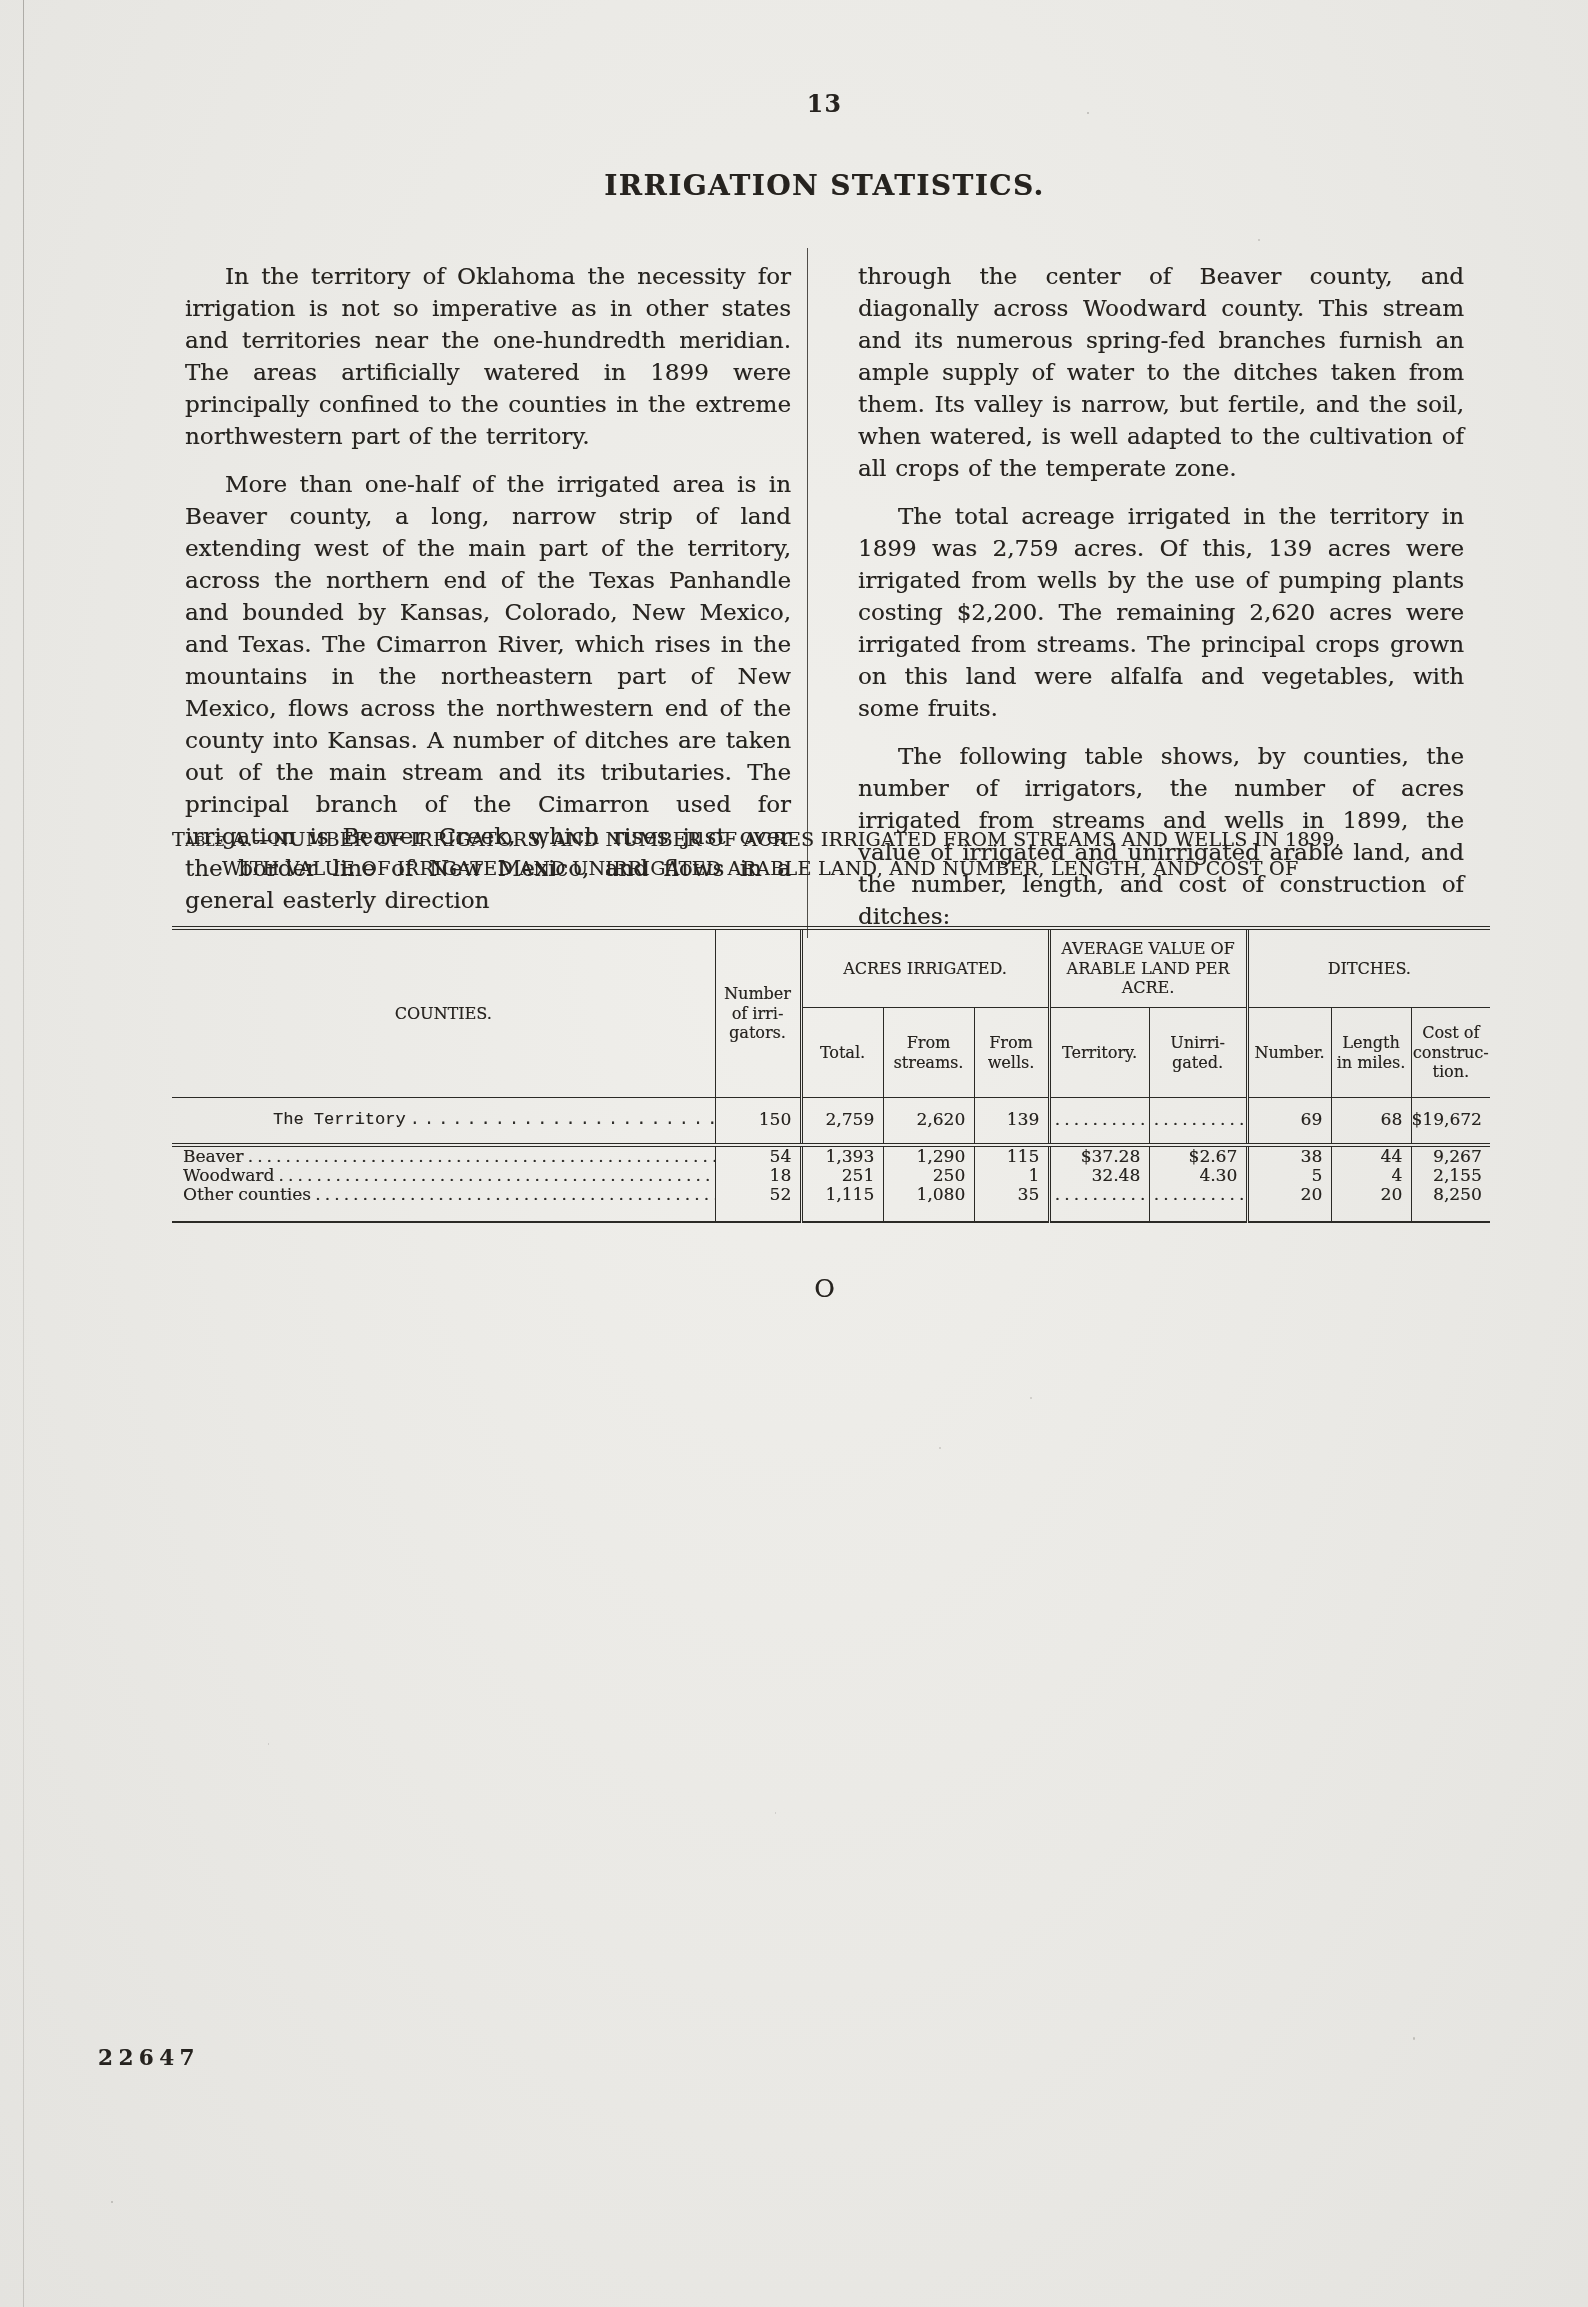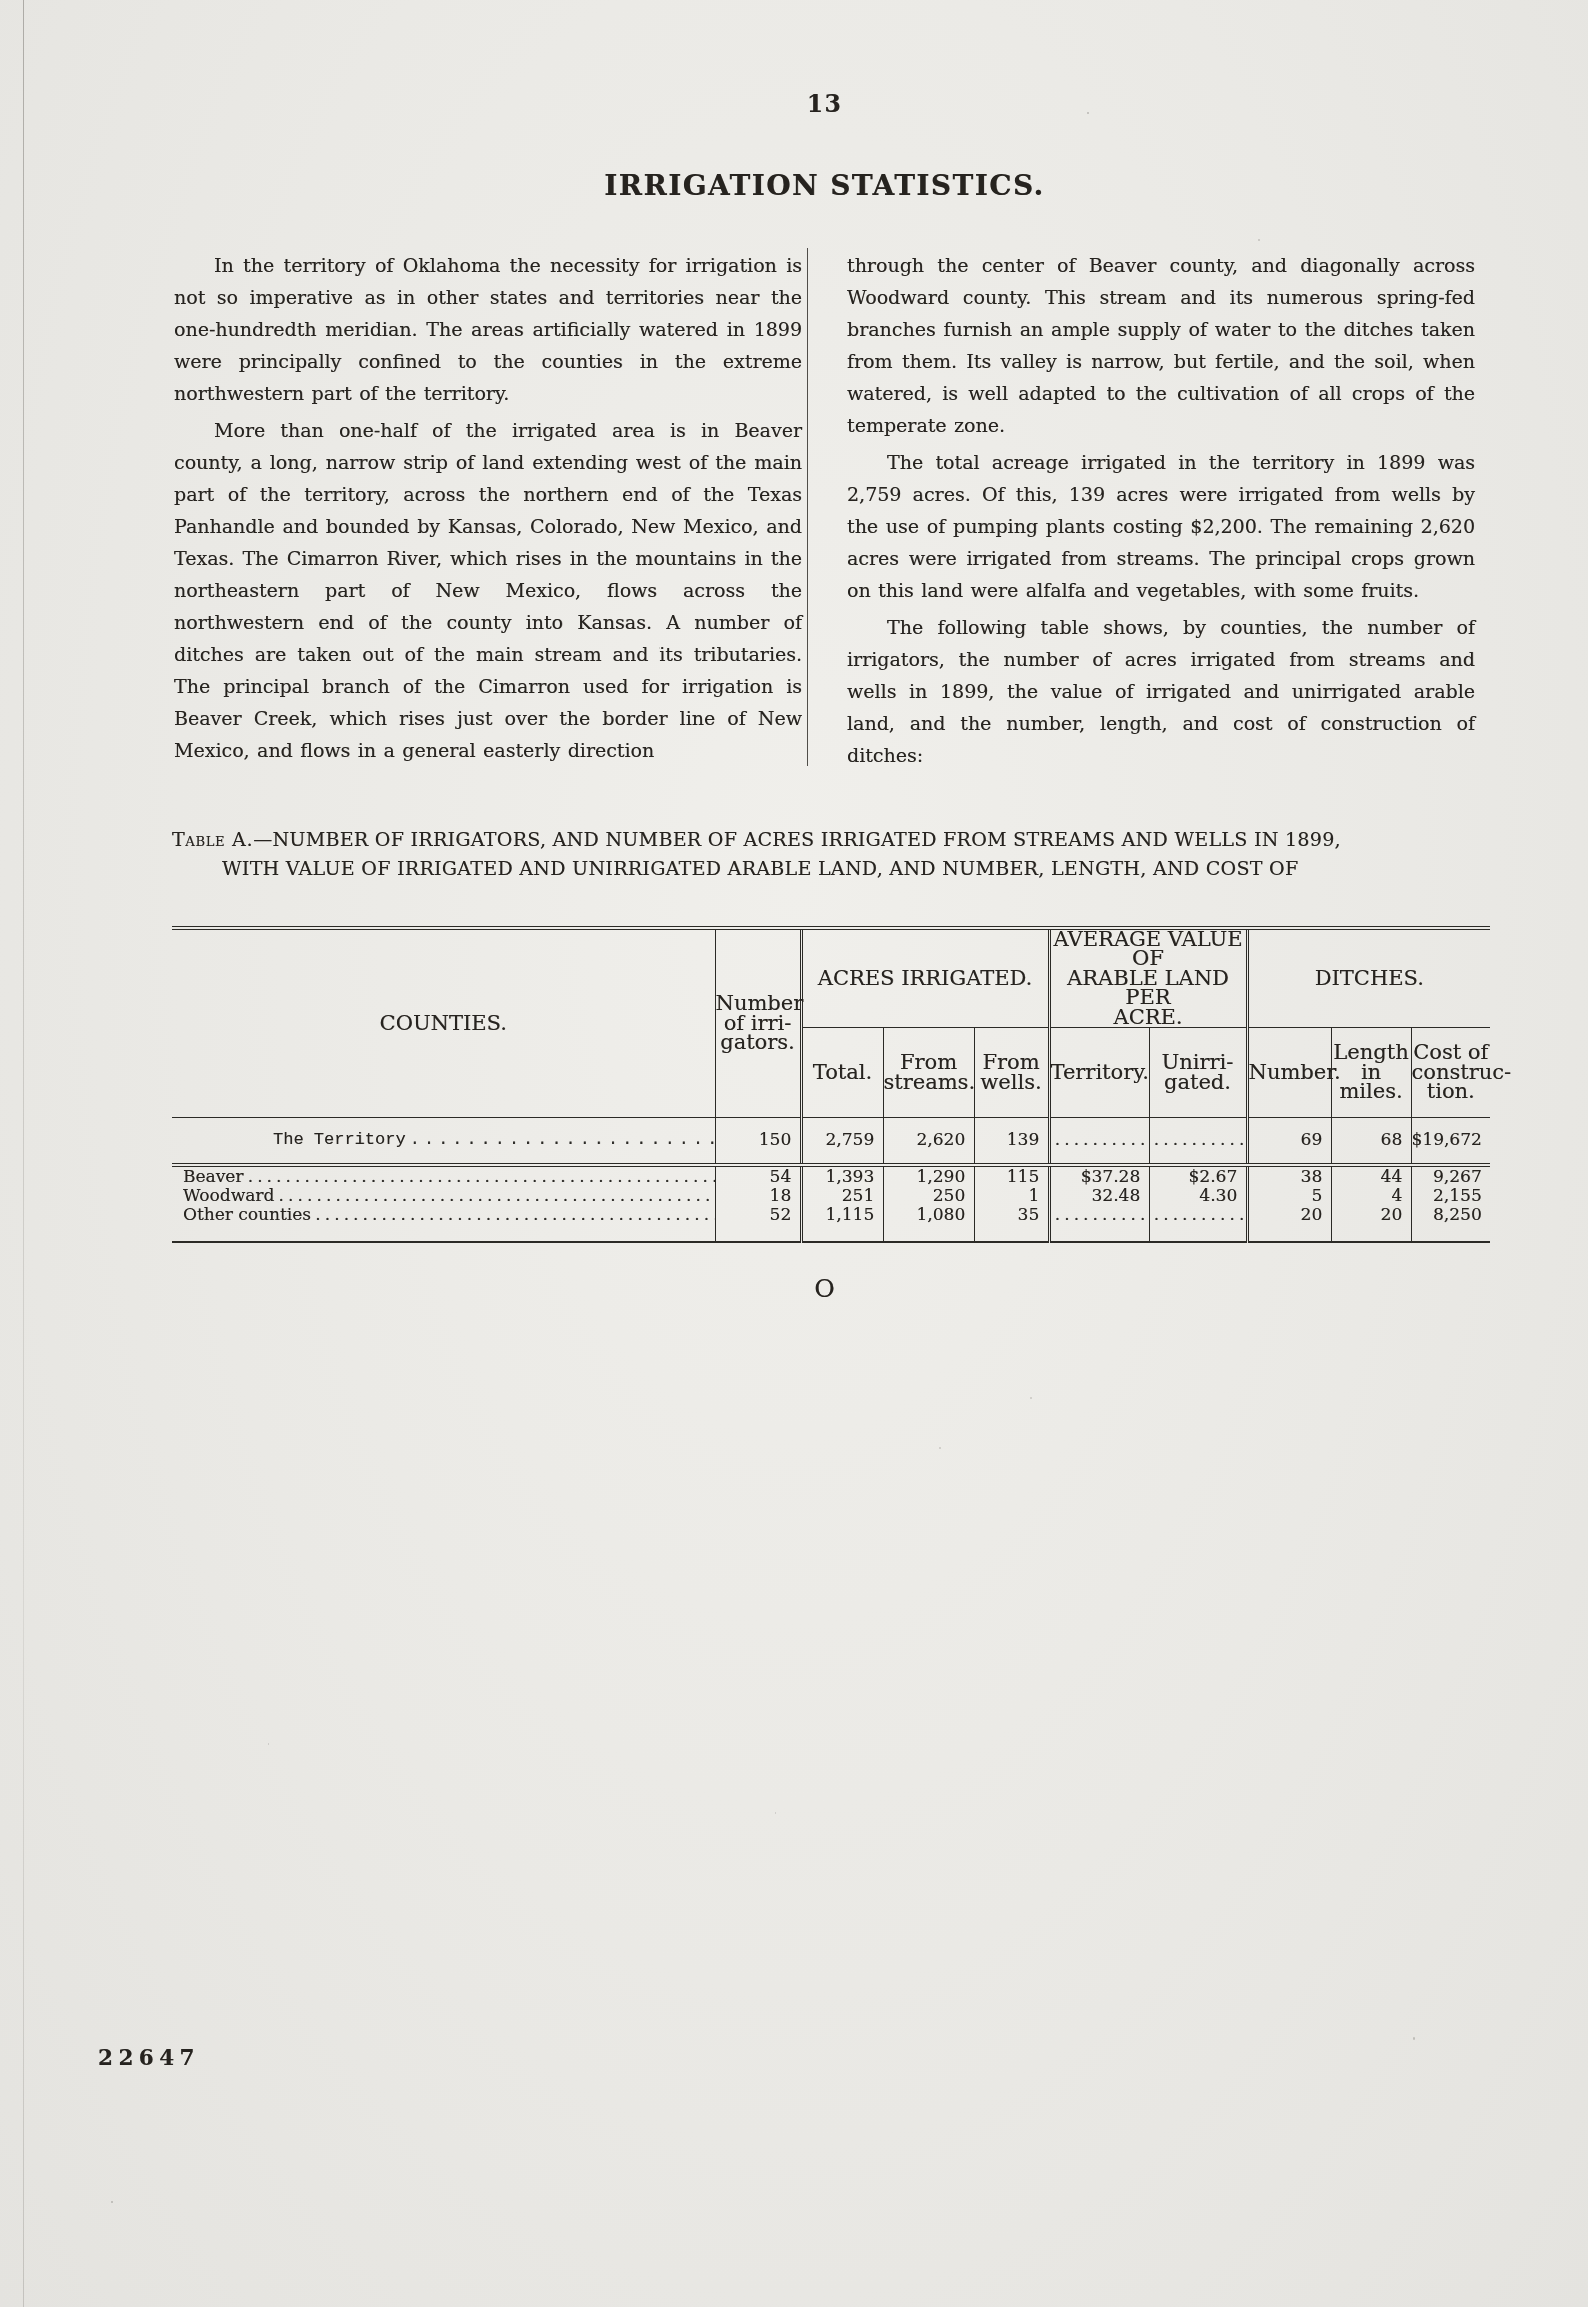--- a/index.html
+++ b/index.html
@@ -17,34 +17,34 @@
 
   .pageno{position:absolute;top:90px;left:169px;width:1311px;text-align:center;
     font-size:23.5px;font-weight:bold;letter-spacing:1.4px;}
   .title{position:absolute;top:169px;left:169px;width:1311px;text-align:center;margin:0;
     font-size:28px;font-weight:bold;letter-spacing:1.4px;}
 
   .textblock{position:absolute;top:244px;left:169px;width:1311px;display:flex;}
   .col{width:638px;}
   .col.right{margin-left:auto;}
   .colrule{width:1.4px;background:rgba(40,37,32,0.8);margin:4.2px 0 9.7px 0;}
-  .para{margin:5px;font-size:19px;line-height:32px;text-align:justify;word-spacing:1.4px;}
+  .para{margin:16px;font-size:23px;line-height:32px;text-align:justify;word-spacing:1.4px;}
   .para.indent{text-indent:40px;}
 
   .caption{position:absolute;top:825px;left:172px;width:1314px;
     font-size:19px;line-height:29px;letter-spacing:0.3px;}
   .cap-label{font-variant:small-caps;letter-spacing:0.7px;}
   .cap-indent{padding-left:50px;}
 
   .tablewrap{position:absolute;top:926px;left:172px;width:1318px;}
   table{border-collapse:collapse;table-layout:fixed;width:1318px;
     border-top:4.2px double #2b2a26;border-bottom:2.1px solid #2b2a26;
     font-size:16.6px;}
   th,td{padding:0;vertical-align:middle;}
-  thead th{font-weight:normal;font-size:21px;line-height:19.4px;text-align:center;
+  thead th{font-weight:normal;font-size:16px;line-height:19.4px;text-align:center;
     white-space:pre-line;border-bottom:1.4px solid #2b2a26;}
   thead th.grp{height:77px;}
   thead tr.sub th{height:89px;}
   .vl{border-left:1.4px solid #2b2a26;}
   .vld{border-left:3.5px double #2b2a26;}
   tbody td{font-size:17px;line-height:19.4px;text-align:right;padding-right:8.3px;}
   tr.territory td{height:32px;padding-top:5.5px;padding-bottom:7px;
     border-bottom:4.2px double #2b2a26;}
   tr.county:first-child td{padding-top:9.7px;}
   tr.county.last td{padding-bottom:16.6px;}

